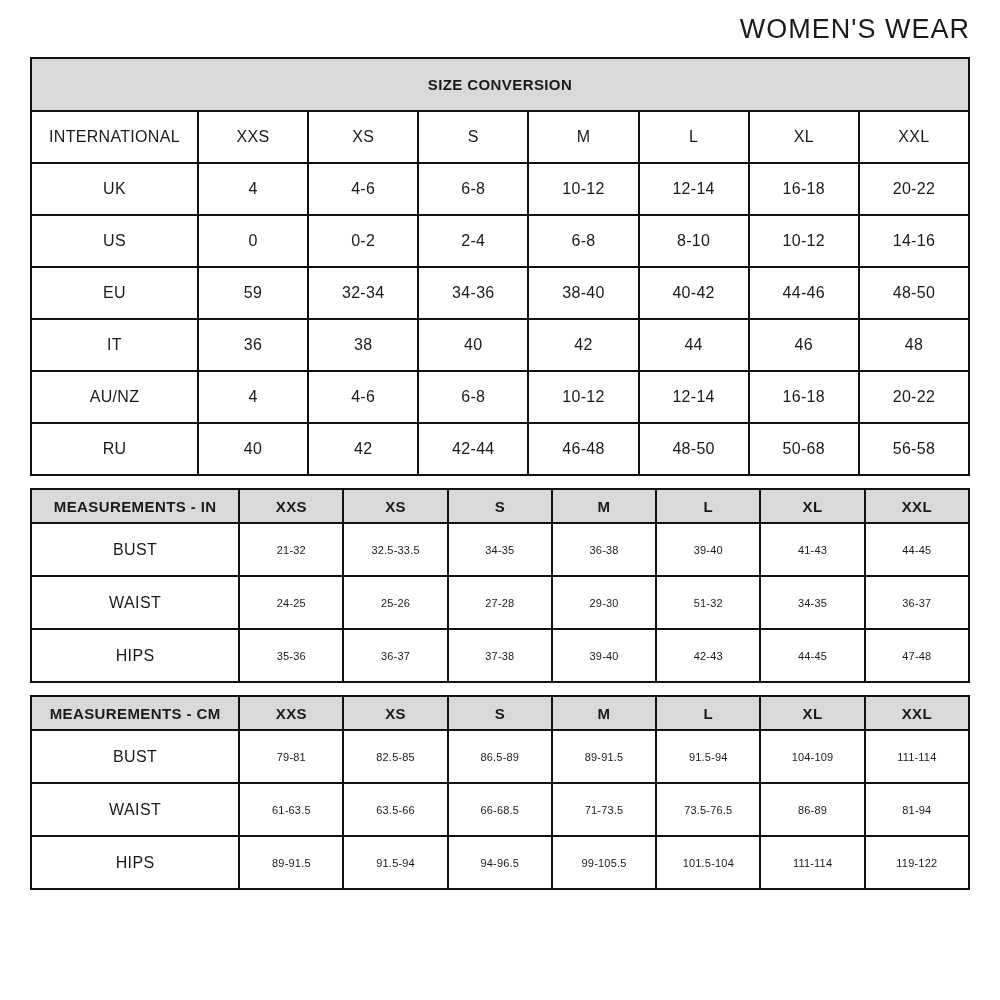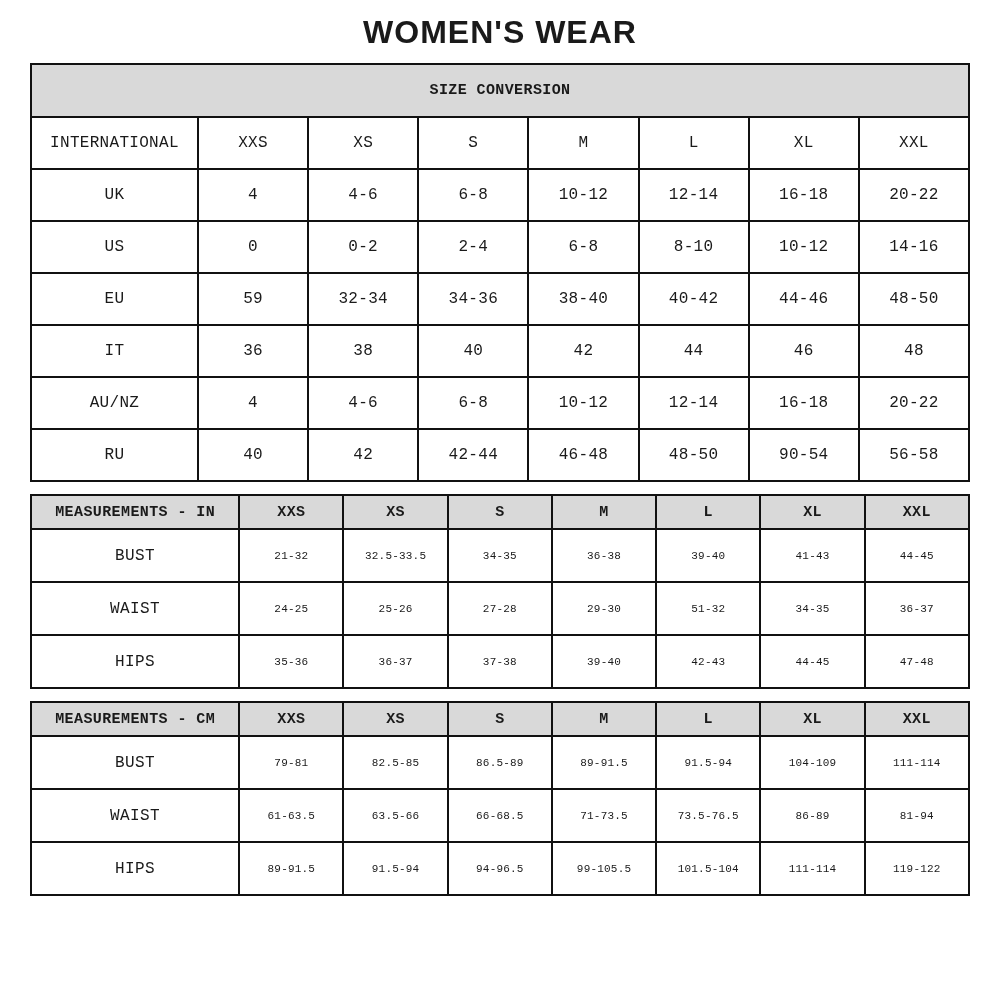--- a/index.html
+++ b/index.html
@@ -9,31 +9,30 @@
     --background:#ffffff;
   }
   *{box-sizing:border-box;margin:0;padding:0;}
   html,body{width:1000px;background:var(--background);}
   body{
     font-family:"Liberation Sans","DejaVu Sans",sans-serif;
     color:var(--text);
   }
   .page{width:1000px;min-height:1000px;padding:14px 30px 12px;}
   .page-title{
-    text-align:center;
-    font-size:32px;
-    font-weight:700;
+    text-align:right;
+    font-size:27px;
+    font-weight:400;
     letter-spacing:1px;
     margin-bottom:12px;
   }
   table.tbl{
     width:100%;
     border-collapse:collapse;
     table-layout:fixed;
-    font-family:Liberation Mono, monospace;
   }
   table.tbl + table.tbl{margin-top:12px;}
   .tbl th,.tbl td{
     border:2.5px solid var(--border);
     text-align:center;
     vertical-align:middle;
     padding:2px 4px;
     font-weight:500;
   }
   
@@ -144,21 +143,21 @@
         <td>16-18</td>
         <td>20-22</td>
       </tr>
       <tr>
         <td class="row-label">RU</td>
         <td>40</td>
         <td>42</td>
         <td>42-44</td>
         <td>46-48</td>
         <td>48-50</td>
-        <td>90-54</td>
+        <td>50-68</td>
         <td>56-58</td>
       </tr>
     </tbody>
   </table>
 
   <table class="tbl meas">
     <colgroup>
       <col class="c-label">
         <col class="c-size">
         <col class="c-size">

